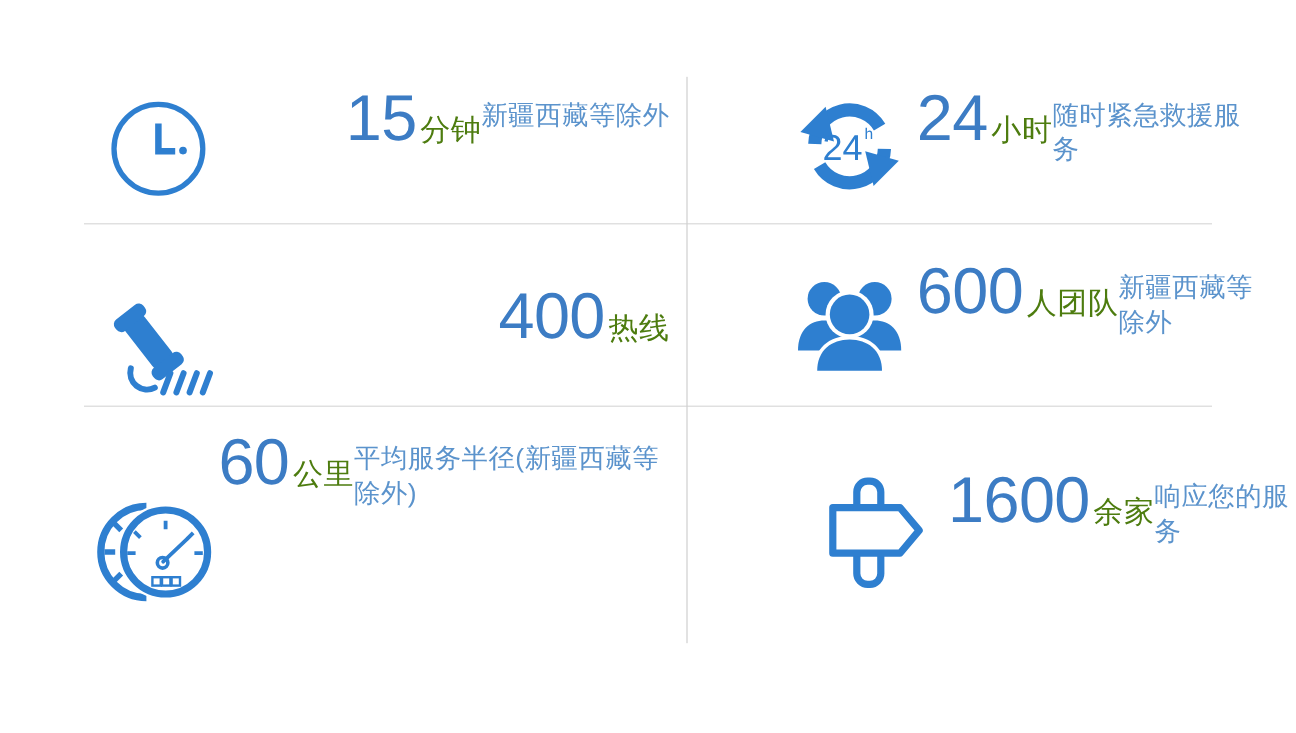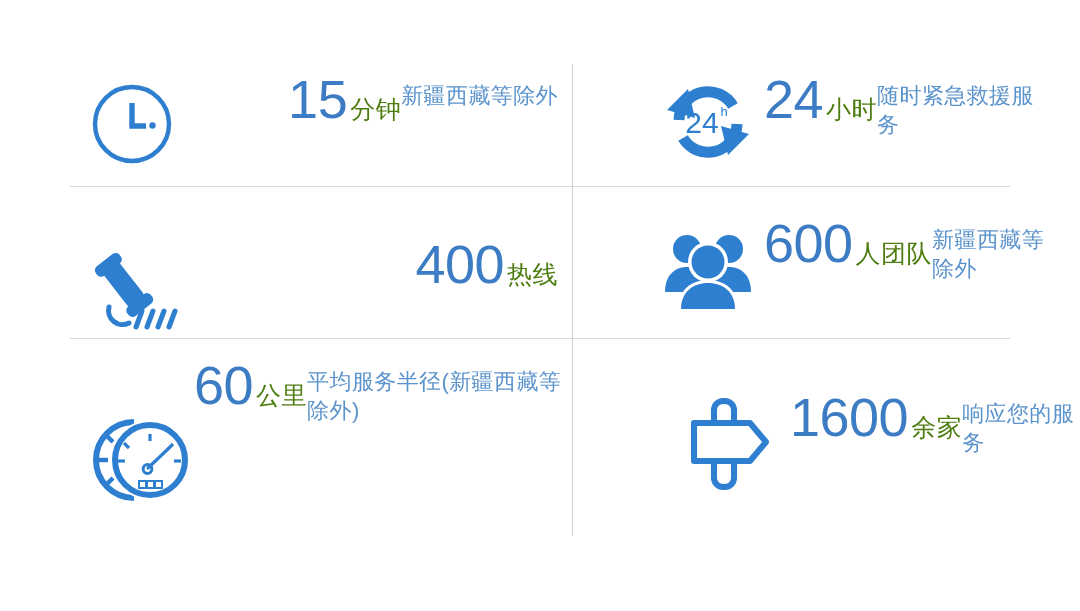--- a/index.html
+++ b/index.html
@@ -82,21 +82,21 @@
     margin-top: 9px;
     letter-spacing: 0.4px;
     max-width: 370px;
   }
 
   
   #cell-response   { left: 78px;  top: 72px;  width: 480px; }
   #cell-emergency  { left: 652px; top: 72px;  width: 400px; }
   #cell-hotline    { left: 78px;  top: 224px; width: 480px; margin-top: 13px; }
   #cell-team       { left: 652px; top: 216px; width: 400px; }
-  #cell-radius     { left: 86px;  top: 358px; width: 490px; }
+  #cell-radius     { left: 74px;  top: 358px; width: 490px; }
   #cell-stations   { left: 678px; top: 390px; width: 400px; }
 
   #cell-response  .icon-wrap { width: 108px; height: 100px; margin-top: 2px; }
   #cell-emergency .icon-wrap { width: 112px; height: 100px; margin-top: 0px; }
   #cell-hotline   .icon-wrap { width: 108px; height: 92px;  margin-top: 8px; }
   #cell-team      .icon-wrap { width: 112px; height: 92px;  margin-top: 8px; }
   #cell-radius    .icon-wrap { width: 108px; height: 110px; margin-top: 48px; }
   #cell-stations  .icon-wrap { width: 112px; height: 100px; margin-top: 4px; }
 
   #cell-radius .text-wrap { margin-top: 0px; }

